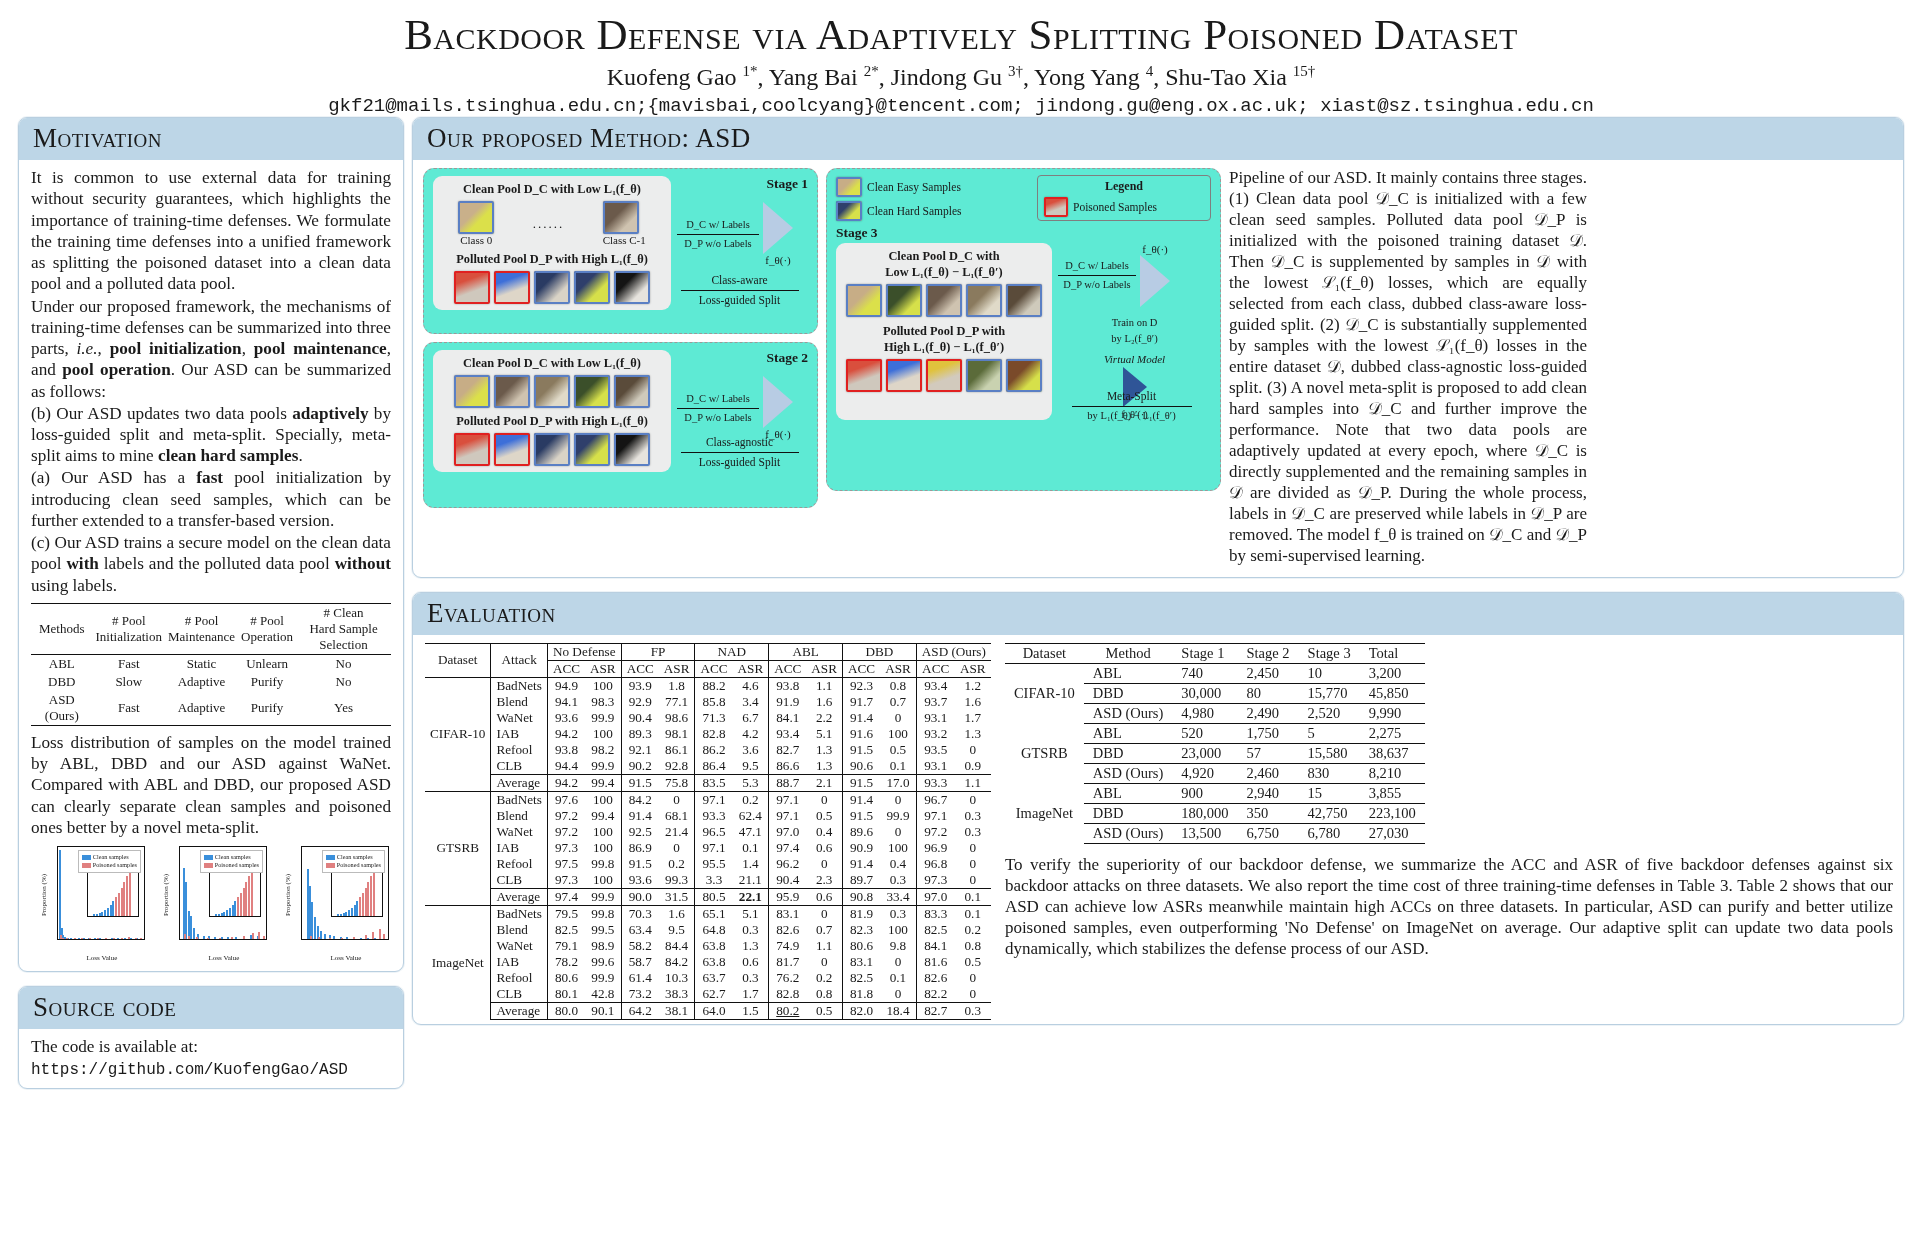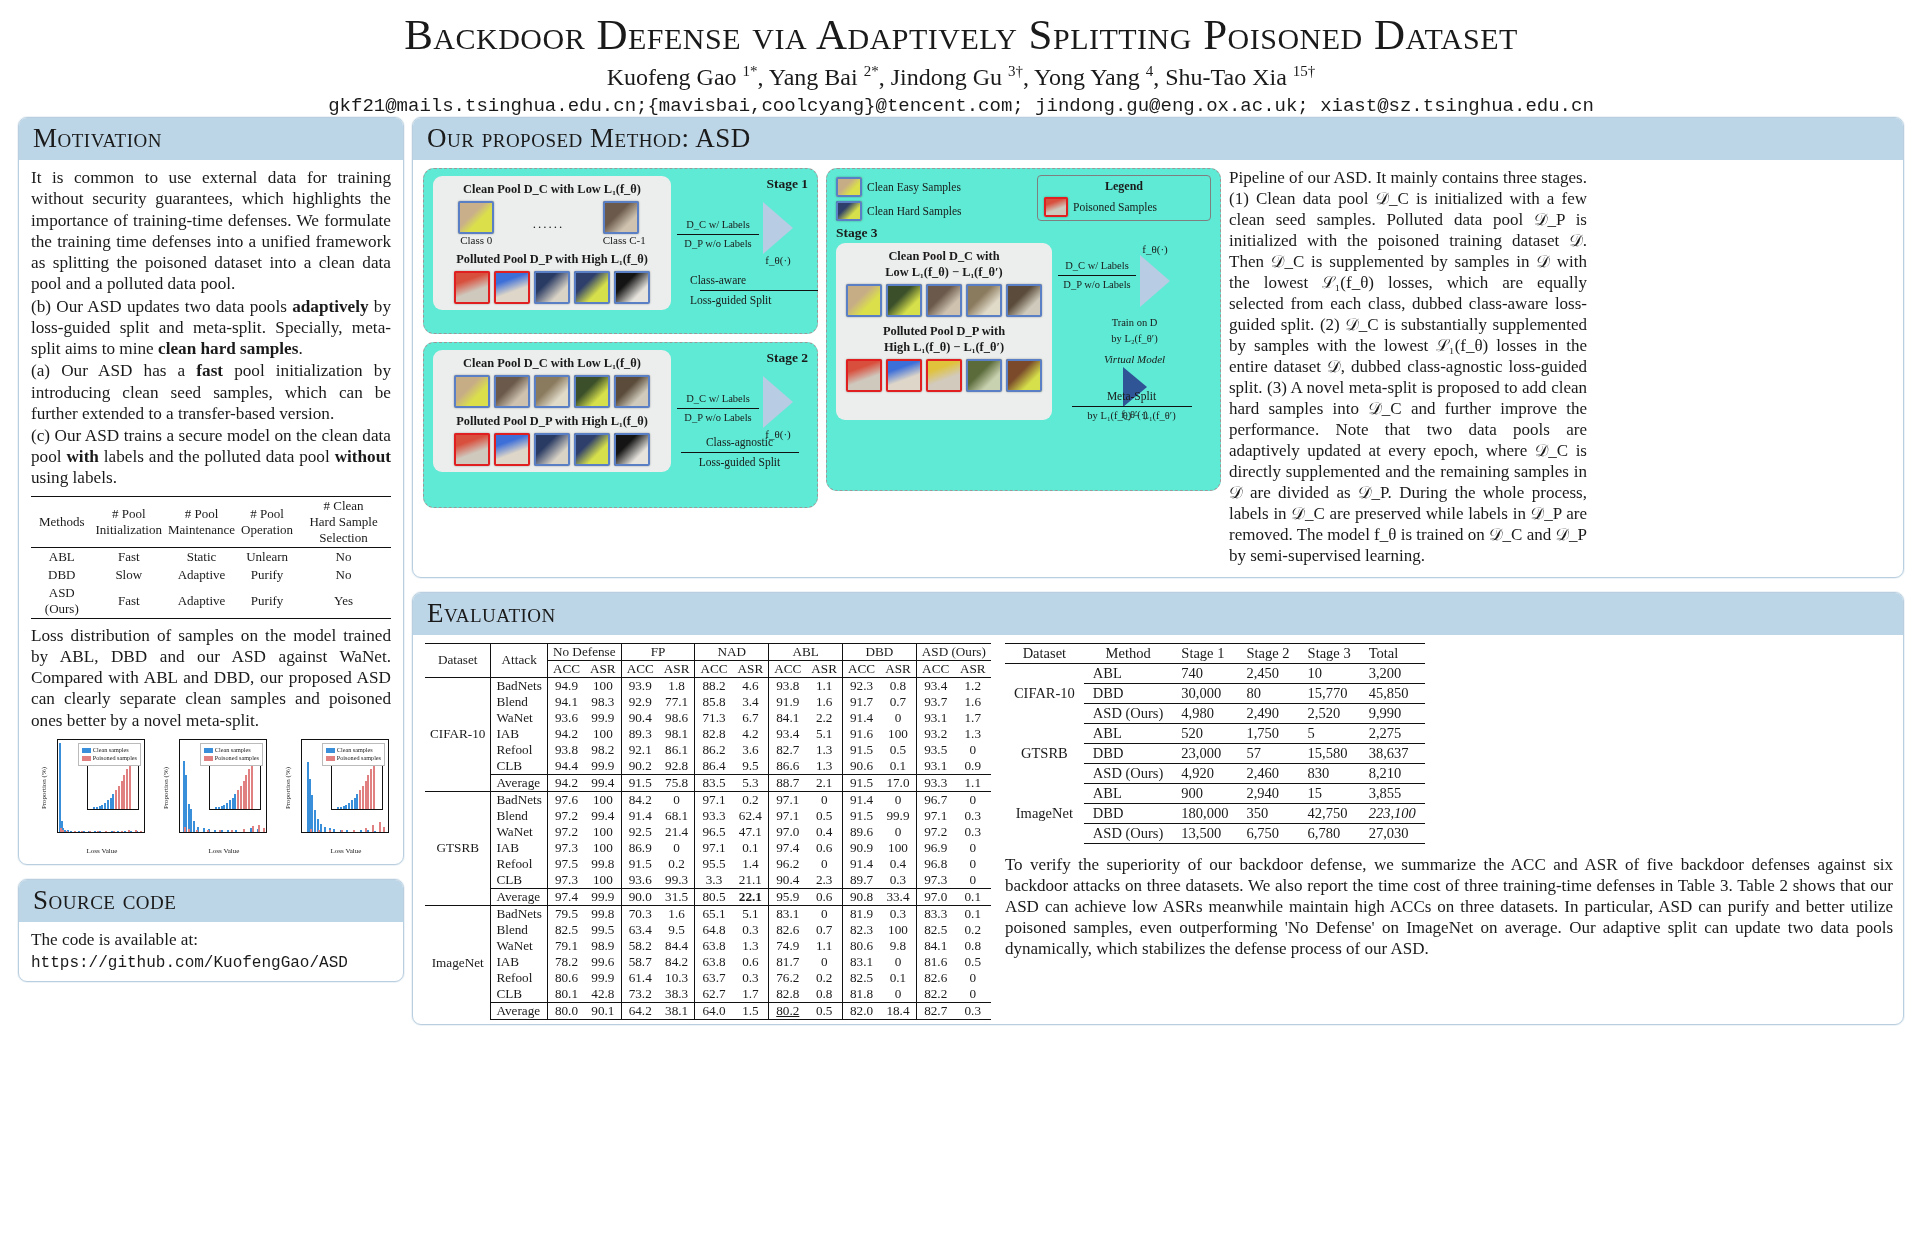--- a/index.html
+++ b/index.html
@@ -134,20 +134,21 @@
 </div>
 
 <div id="body-wrap" style="height:1060px;">
 
 <div class="col-left">
 
   <div class="panel">
     <div class="panel-head">Motivation</div>
     <div class="panel-body">
       <p class="para">It is common to use external data for training without security guarantees, which highlights the importance of training-time defenses. We formulate the training time defenses into a unified framework as splitting the poisoned dataset into a clean data pool and a polluted data pool.</p>
+      <p class="para">Under our proposed framework, the mechanisms of training-time defenses can be summarized into three parts, <i>i.e.</i>, <b>pool initialization</b>, <b>pool maintenance</b>, and <b>pool operation</b>. Our ASD can be summarized as follows:</p>
       <p class="para">(b) Our ASD updates two data pools <b>adaptively</b> by loss-guided split and meta-split. Specially, meta-split aims to mine <b>clean hard samples</b>.</p>
       <p class="para">(a) Our ASD has a <b>fast</b> pool initialization by introducing clean seed samples, which can be further extended to a transfer-based version.</p>
       <p class="para">(c) Our ASD trains a secure model on the clean data pool <b>with</b> labels and the polluted data pool <b>without</b> using labels.</p>
 
       <table class="rules" style="margin:7px 0 6px 0;">
         <thead>
               <tr class="toprule midrule">
                 <th>Methods</th>
                 <th># Pool<br>Initialization</th>
                 <th># Pool<br>Maintenance</th>
@@ -393,21 +394,21 @@
                 <div style="font-size:10.5px; line-height:1.7; text-align:center;">
                   <div>D_C w/ Labels</div>
                   <div style="border-top:1px solid #111; width:82px;"></div>
                   <div>D_P w/o Labels</div>
                 </div>
                 <div style="margin-left:4px;">
                   <div class="trap"></div>
                   <div style="font-size:11px; text-align:center;">f_θ(·)</div>
                 </div>
               </div>
-              <div style="position:absolute; left:0; bottom:2px; width:100%; font-size:11.5px; line-height:1.45;padding-left:19px;">
+              <div style="position:absolute; left:0; bottom:2px; width:100%; text-align:center; font-size:11.5px; line-height:1.45;">
                 <div>Class-aware</div>
                 <div style="border-top:1px solid #111; width:118px; margin:1px auto;"></div>
                 <div>Loss-guided Split</div>
               </div>
             </div>
           </div>
         </div>
 
         <div class="dashbox" style="width:375px; height:150px;">
           <div style="display:flex;">
@@ -953,21 +954,21 @@
                   <td class="lft" style="border-bottom: 1px solid rgb(17, 17, 17);">900</td>
                   <td class="lft" style="border-bottom: 1px solid rgb(17, 17, 17);">2,940</td>
                   <td class="lft" style="border-bottom: 1px solid rgb(17, 17, 17);">15</td>
                   <td class="lft" style="border-bottom: 1px solid rgb(17, 17, 17);">3,855</td>
                 </tr>
                 <tr>
                   <td class="lft" style="border-bottom: 1px solid rgb(17, 17, 17);">DBD</td>
                   <td class="lft" style="border-bottom: 1px solid rgb(17, 17, 17);">180,000</td>
                   <td class="lft" style="border-bottom: 1px solid rgb(17, 17, 17);">350</td>
                   <td class="lft" style="border-bottom: 1px solid rgb(17, 17, 17);">42,750</td>
-                  <td class="lft" style="border-bottom: 1px solid rgb(17, 17, 17); font-style: italic;">223,100</td>
+                  <td class="lft" style="border-bottom: 1px solid rgb(17, 17, 17);">223,100</td>
                 </tr>
                 <tr class="botrule">
                   <td class="lft">ASD (Ours)</td>
                   <td class="lft">13,500</td>
                   <td class="lft">6,750</td>
                   <td class="lft">6,780</td>
                   <td class="lft">27,030</td>
                 </tr>
               </tbody>
         </table>

